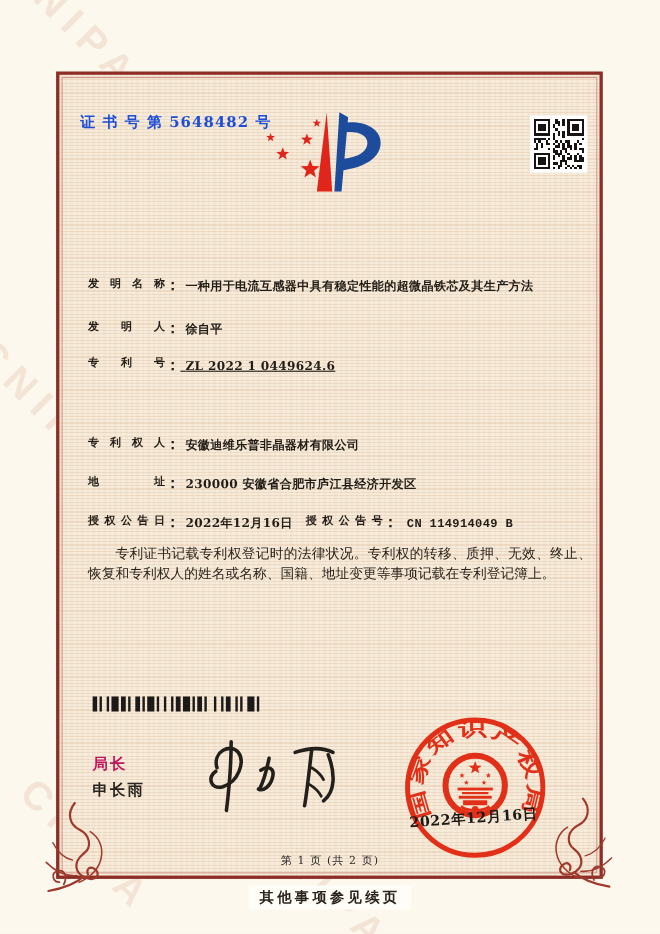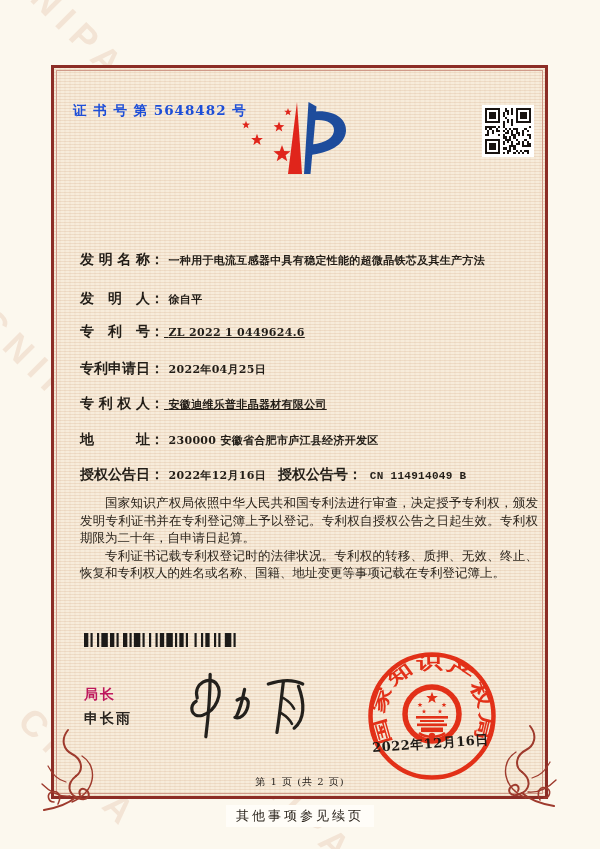--- a/index.html
+++ b/index.html
@@ -52,21 +52,21 @@
 
   .title {
     position:absolute; left:0; right:0; top:179px; text-align:center;
     font-size:31px; font-weight:700; color:#15120e;
     letter-spacing:15px; text-indent:15px;
   }
 
   
   .row { position:absolute; left:80px; width:452px; font-size:13px; font-weight:700; color:#221d17; white-space:nowrap; }
   .flabel {
-    display:inline-block; width:70px; font-size:14px;
+    display:inline-block; width:70px; font-size:10px;
     text-align:justify; text-align-last:justify; vertical-align:top;
   }
   .colon { display:inline-block; font-size:14px; }
   .fvalue { font-size:11px; letter-spacing:0.3px; }
   .row .pair2 { position:absolute; left:198px; top:0;font-family:Liberation Mono, monospace; }
 
   
   .paras { position:absolute; left:80px; top:494px; width:458px; }
   .paras p {
     font-size:12.5px; line-height:17.5px; text-indent:2em;
@@ -91,21 +91,21 @@
     transform:rotate(-4deg); letter-spacing:0.5px; white-space:nowrap;
   }
 
   .page-info {
     position:absolute; left:0; right:0; top:775px; text-align:center;
     font-size:10px; color:#2a2520; letter-spacing:1px;
   }
   .cont-note {
     position:absolute; left:50%; top:805px; transform:translateX(-50%);
     background:#fffdf8; padding:2px 10px;
-    font-size:13px; font-weight:400; color:#2b241c; letter-spacing:3px; white-space:nowrap;
+    font-size:13px; font-weight:700; color:#2b241c; letter-spacing:3px; white-space:nowrap;
   }
 
   
   .ornament { position:absolute; width:60px; height:88px; }
   .ornament svg { display:block; width:100%; height:100%; }
   .ornament.bl { left:38px; top:726px; }
   .ornament.br { left:500px; top:722px; transform:scaleX(-1); }
 </style>
 </head>
 <body>
@@ -273,43 +273,38 @@
     <span class="fvalue">一种用于电流互感器中具有稳定性能的超微晶铁芯及其生产方法</span>
   </div>
   <div class="row" style="top:290px;">
     <span class="flabel">发明人</span><span class="colon">：</span>
     <span class="fvalue">徐自平</span>
   </div>
   <div class="row" style="top:323px;text-decoration:underline;">
     <span class="flabel">专利号</span><span class="colon">：</span>
     <span class="fvalue">ZL 2022 1 0449624.6</span>
   </div>
-  <div class="row" style="top:360px;">
-    <span class="flabel">专利申请日</span><span class="colon">：</span>
-    <span class="fvalue">2022年04月25日</span>
-  </div>
-  <div class="row" style="top:395px;text-decoration:underline;">
+  <div class="row" style="top:395px;">
     <span class="flabel">专利权人</span><span class="colon">：</span>
     <span class="fvalue">安徽迪维乐普非晶器材有限公司</span>
   </div>
   <div class="row" style="top:431px;">
     <span class="flabel">地址</span><span class="colon">：</span>
     <span class="fvalue">230000 安徽省合肥市庐江县经济开发区</span>
   </div>
   <div class="row" style="top:466px;">
     <span class="flabel">授权公告日</span><span class="colon">：</span>
     <span class="fvalue">2022年12月16日</span>
     <span class="pair2">
       <span class="flabel">授权公告号</span><span class="colon">：</span>
       <span class="fvalue">CN 114914049 B</span>
     </span>
   </div>
 
   <div class="paras">
-    <p>国家知识产权局依照中华人民共和国专利法进行审查，决定授予专利权，颁发发明专利证书并在专利登记簿上予以登记。专利权自授权公告之日起生效。专利权期限为二十年，自申请日起算。</p>
     <p>专利证书记载专利权登记时的法律状况。专利权的转移、质押、无效、终止、恢复和专利权人的姓名或名称、国籍、地址变更等事项记载在专利登记簿上。</p>
   </div>
 
   <div class="barcode">
     <svg viewBox="0 0 156 14" preserveAspectRatio="none">
         <g id="bc-bars" fill="#1c1a18">
           <rect x="0.00" y="0" width="4.33" height="14"></rect>
           <rect x="6.50" y="0" width="2.17" height="14"></rect>
           <rect x="13.00" y="0" width="2.17" height="14"></rect>
           <rect x="17.33" y="0" width="6.50" height="14"></rect>

